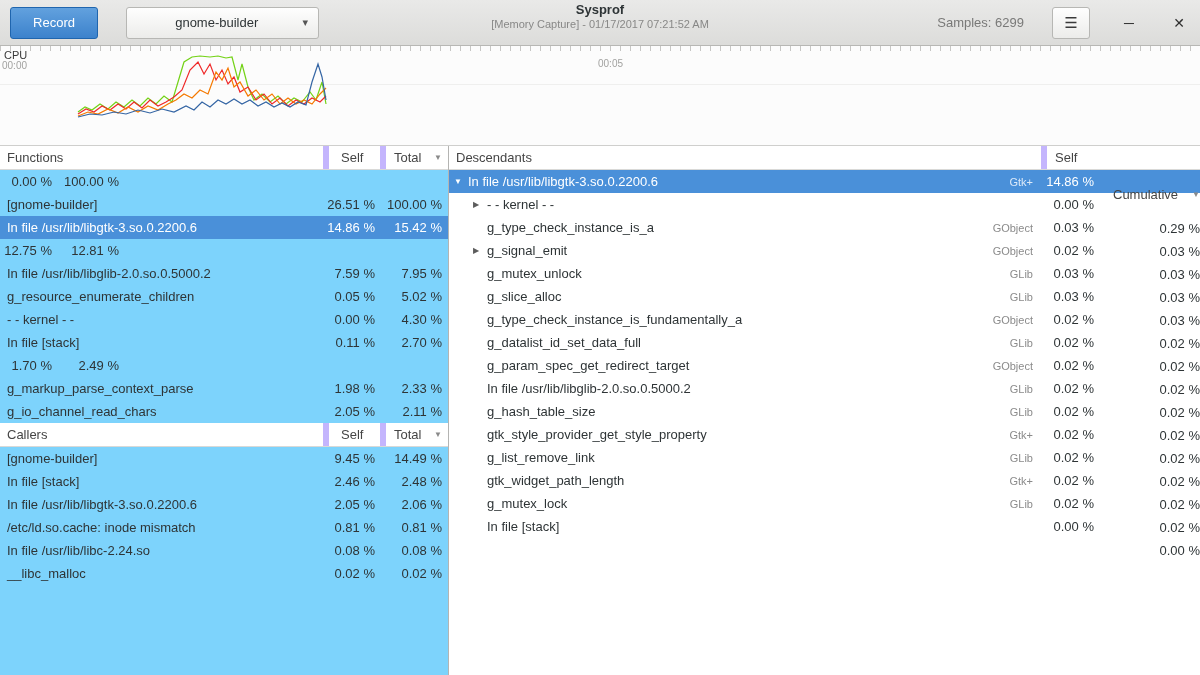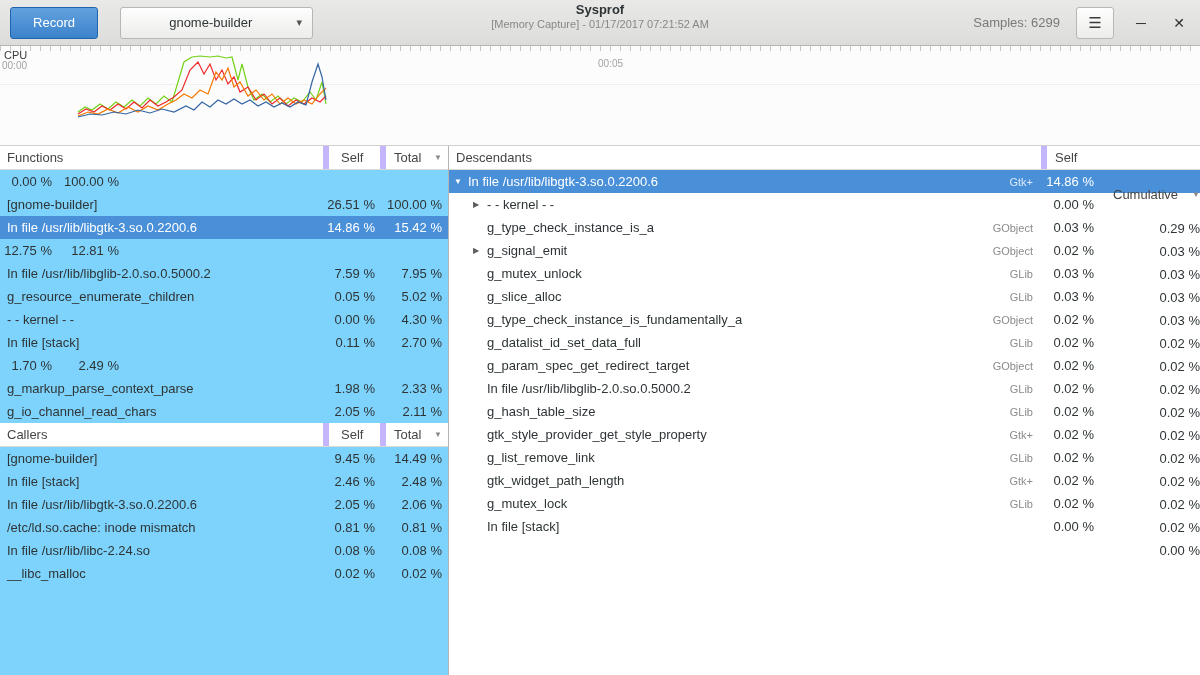--- a/index.html
+++ b/index.html
@@ -17,32 +17,32 @@
   }
   .btn {
     height:32px; border:1px solid #b7b7b4; border-radius:3px;
     background:linear-gradient(#fefefe,#ececea);
     display:flex; align-items:center; font-size:13px; color:#2e3436; cursor:default;
   }
   .record-btn {
     width:88px; justify-content:center; color:#ffffff;
     background:linear-gradient(#62a1de,#3c82cc); border-color:#1f65ae;
   }
-  .combo-btn { width:193px; margin-left:22px; padding:0 10px; }
+  .combo-btn { width:193px; margin-left:28px; padding:0 10px; }
   .combo-btn .combo-label { flex:1; text-align:center; }
   .combo-arrow { font-size:11px; color:#555; margin-left:6px; }
   .title-box {
     position:absolute; left:0; right:0; top:0; height:32px;
     display:flex; flex-direction:column; align-items:center; justify-content:center;
     pointer-events:none;
     text-align:center;
   }
   .title { font-weight:bold; font-size:13px; color:#2e3436; }
   .subtitle { font-size:11px; color:#888887; margin-top:1px; }
-  .header-right { margin-left:auto; display:flex; align-items:center; gap:16px; z-index:2; }
+  .header-right { margin-left:auto; display:flex; align-items:center; gap:28px; z-index:2; }
   .samples { color:#797978; font-size:13px; }
   .menu-btn { width:38px; justify-content:center; font-size:15px; color:#3a3a3a; }
   .winctl { color:#2f2f2f; font-size:14px; width:22px; text-align:center; cursor:default; }
 
   
   .cpu-area {
     position:relative; height:100px; background:#fcfcfc;
     border-bottom:1px solid #cfcfcd;
   }
   .ruler {

